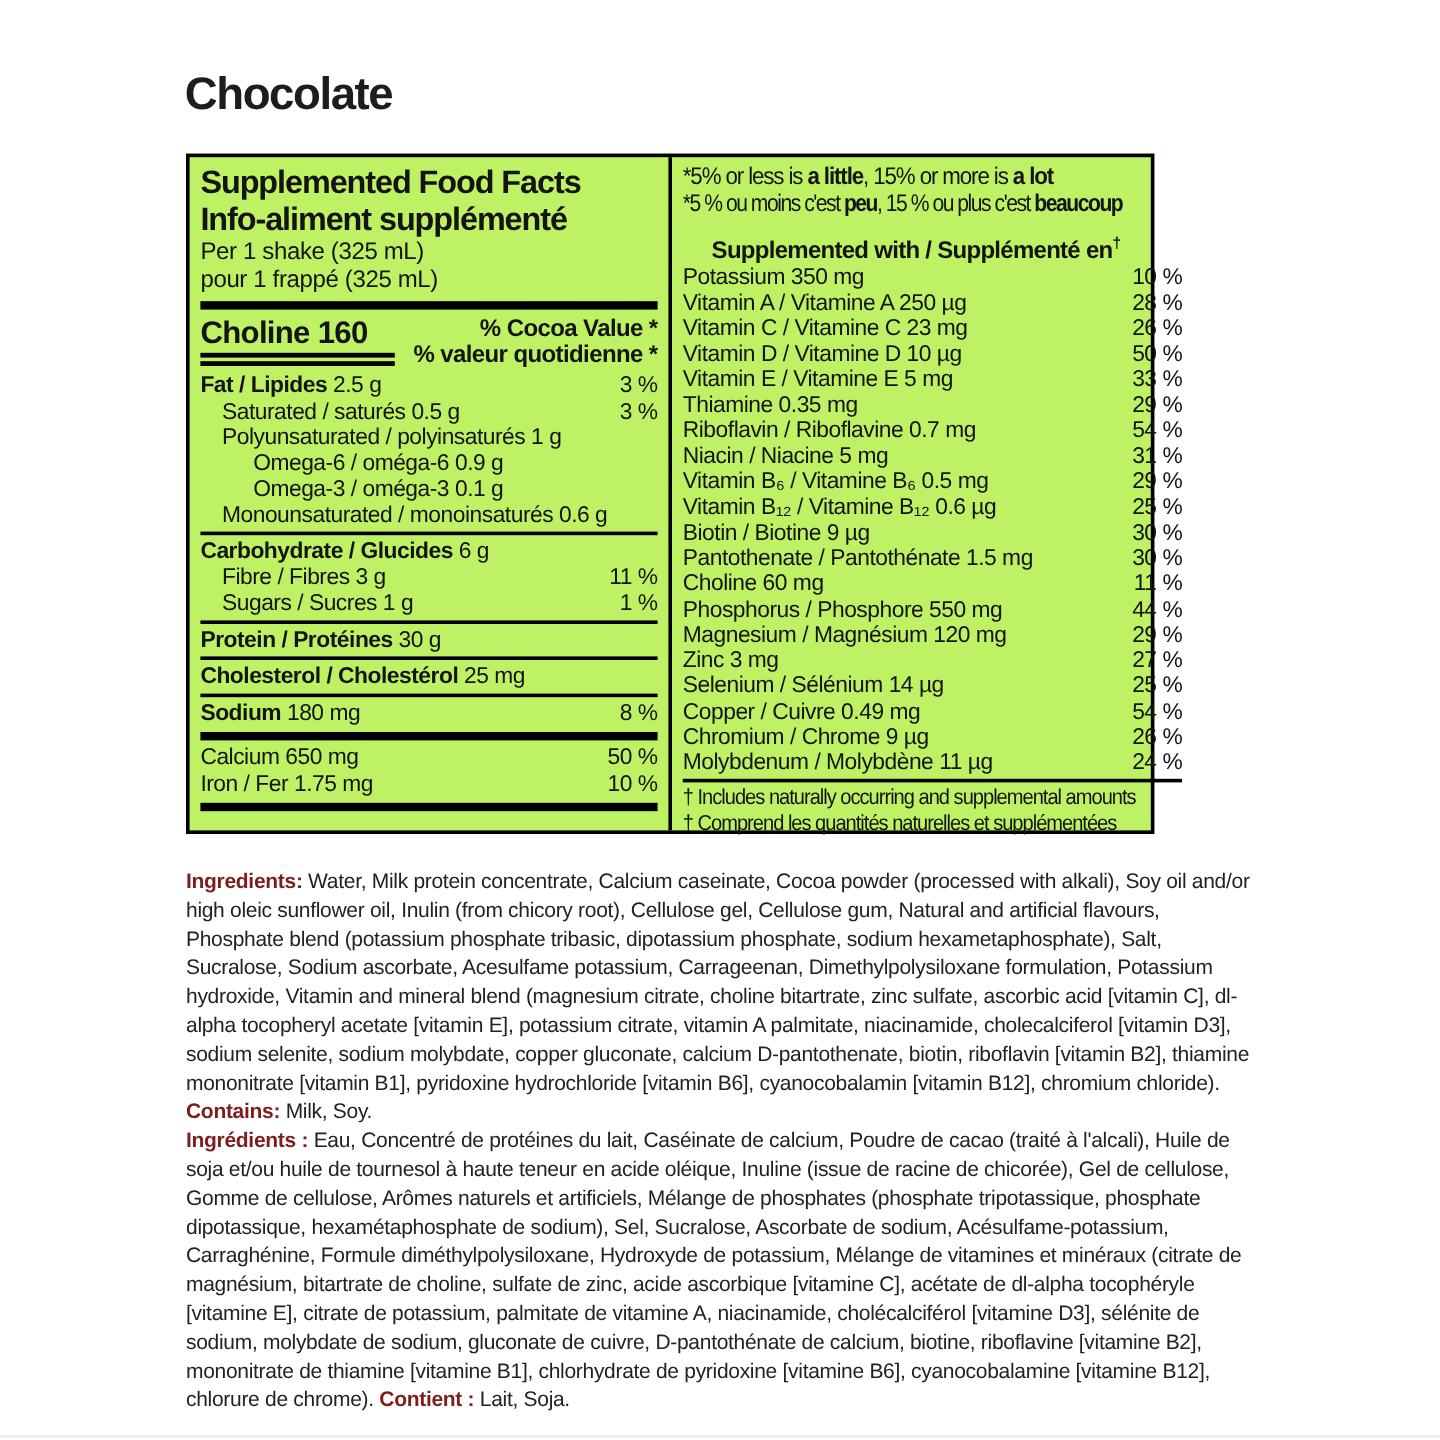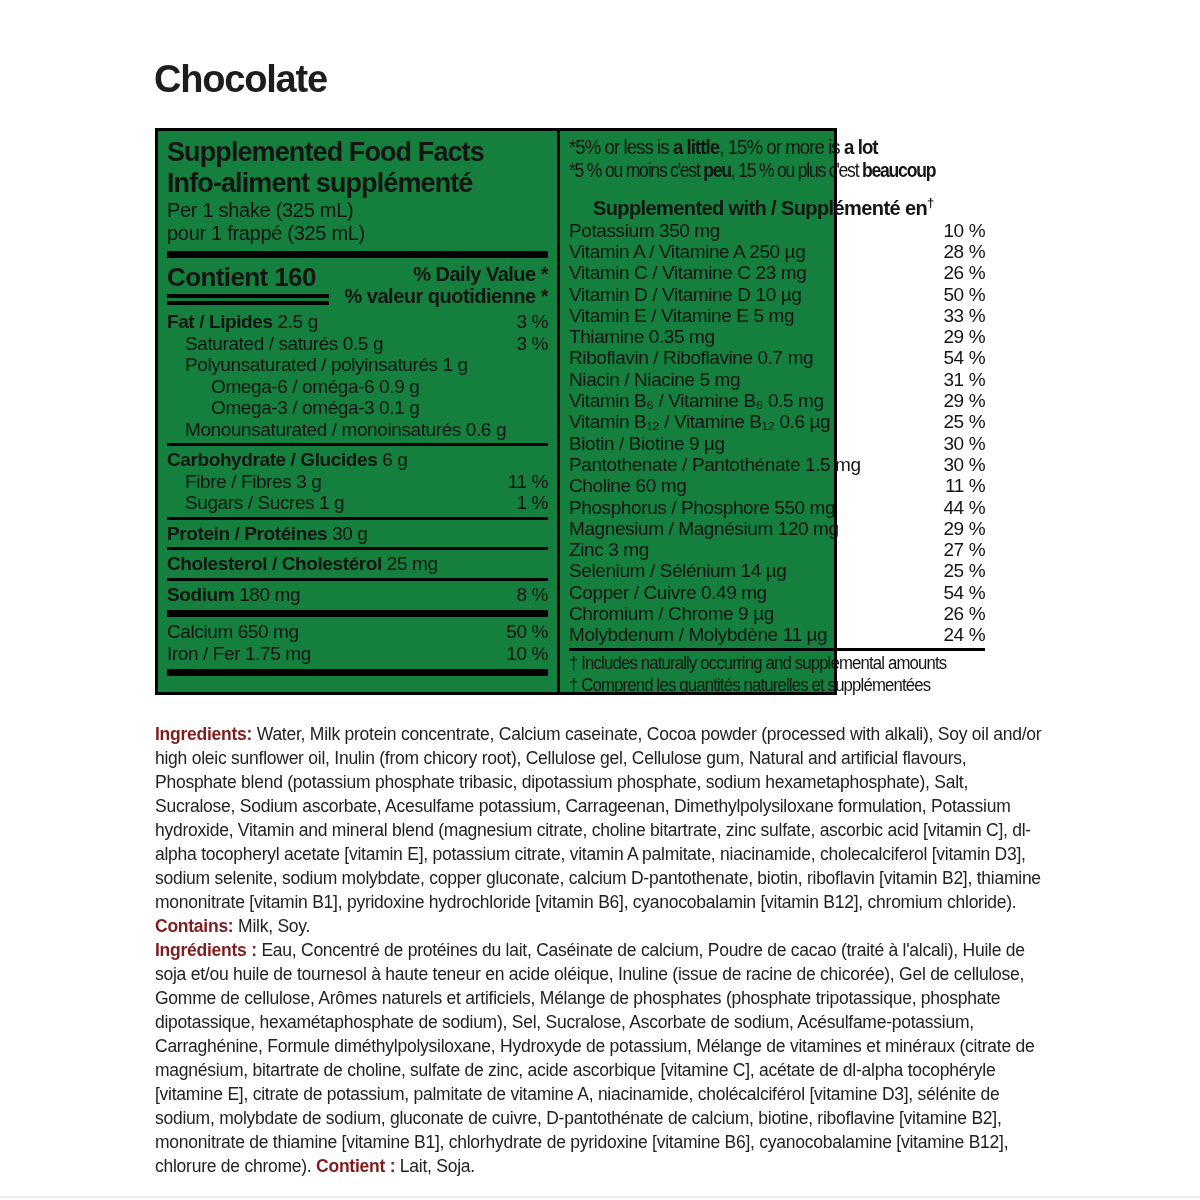--- a/index.html
+++ b/index.html
@@ -9,22 +9,22 @@
   }
   .page{position:relative;width:1200px;height:1200px;overflow:hidden;background:#fff;padding-left:25px;}
 
   .product-title{
     position:absolute;left:154px;top:58px;
     font-size:38px;font-weight:700;letter-spacing:-1.2px;color:#1d1d1d;
   }
 
   
   .sff-box{
-    position:absolute;left:155px;top:128px;width:682px;height:567px;
-    border:3px solid #000;box-sizing:border-box;display:flex;background:#15803d;
+    position:absolute;left:155px;top:128px;width:807px;height:567px;
+    border:3px solid #000;box-sizing:border-box;display:flex;background:#bef264;
   }
   .col-left{
     width:402px;flex:0 0 auto;border-right:3px solid #000;box-sizing:border-box;
     padding:6px 9px 0 9px;display:flex;flex-direction:column;
   }
   .col-right{
     flex:1;padding:5px 9px 0 9px;display:flex;flex-direction:column;box-sizing:border-box;
   }
 
   .ff-title{font-size:27px;font-weight:700;letter-spacing:-0.9px;line-height:31px;white-space:nowrap;}
@@ -82,25 +82,25 @@
 
     <div class="col-left">
       <div class="ff-title">Supplemented Food Facts</div>
       <div class="ff-title">Info-aliment supplémenté</div>
       <div class="serving">Per 1 shake (325 mL)</div>
       <div class="serving">pour 1 frappé (325 mL)</div>
       <div class="bar-thick"></div>
 
       <div class="cal-row">
         <div class="cal-left">
-          <div class="calories"><span>Contient</span> <span>160</span></div>
+          <div class="calories"><span>Choline</span> <span>160</span></div>
           <div class="cal-underline"></div>
         </div>
         <div class="dv-head">
-          <div>% Daily Value *</div>
+          <div>% Cocoa Value *</div>
           <div>% valeur quotidienne *</div>
         </div>
       </div>
 
       <div id="left-rows">
           <div class="l-row ind0">
             <span class="l-text"><b>Fat / Lipides</b><span> 2.5 g</span></span>
             <span class="dv">3 %</span>
           </div>
           <div class="l-row ind1">

